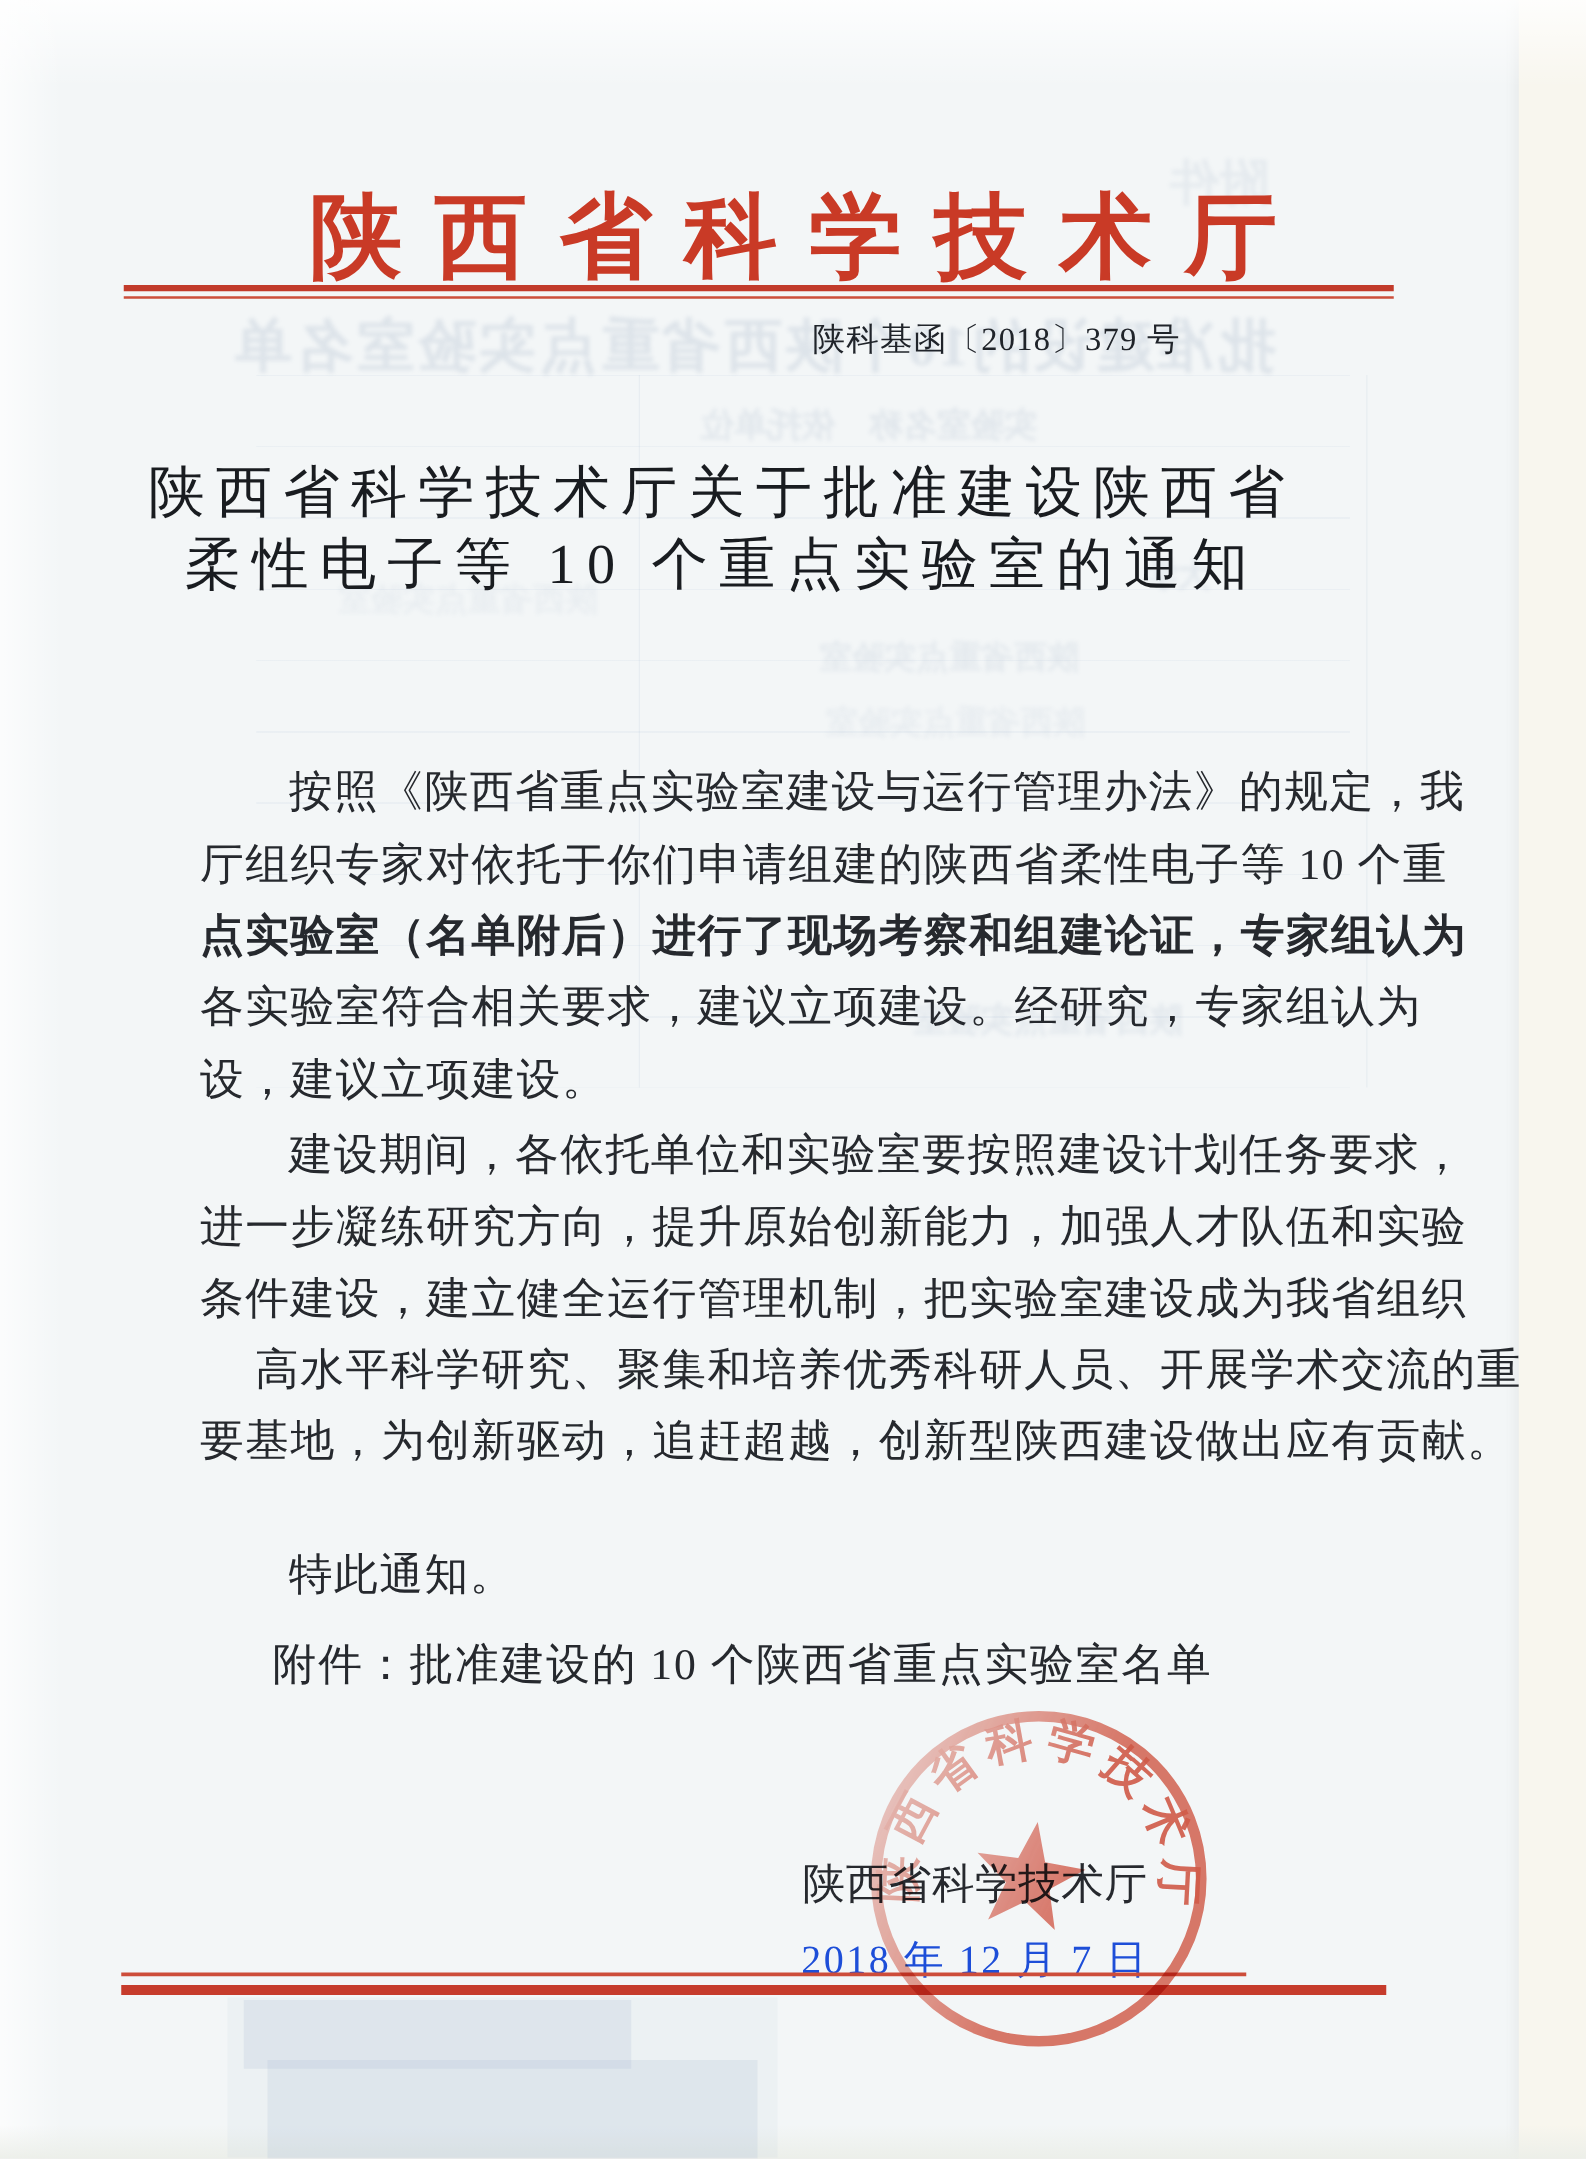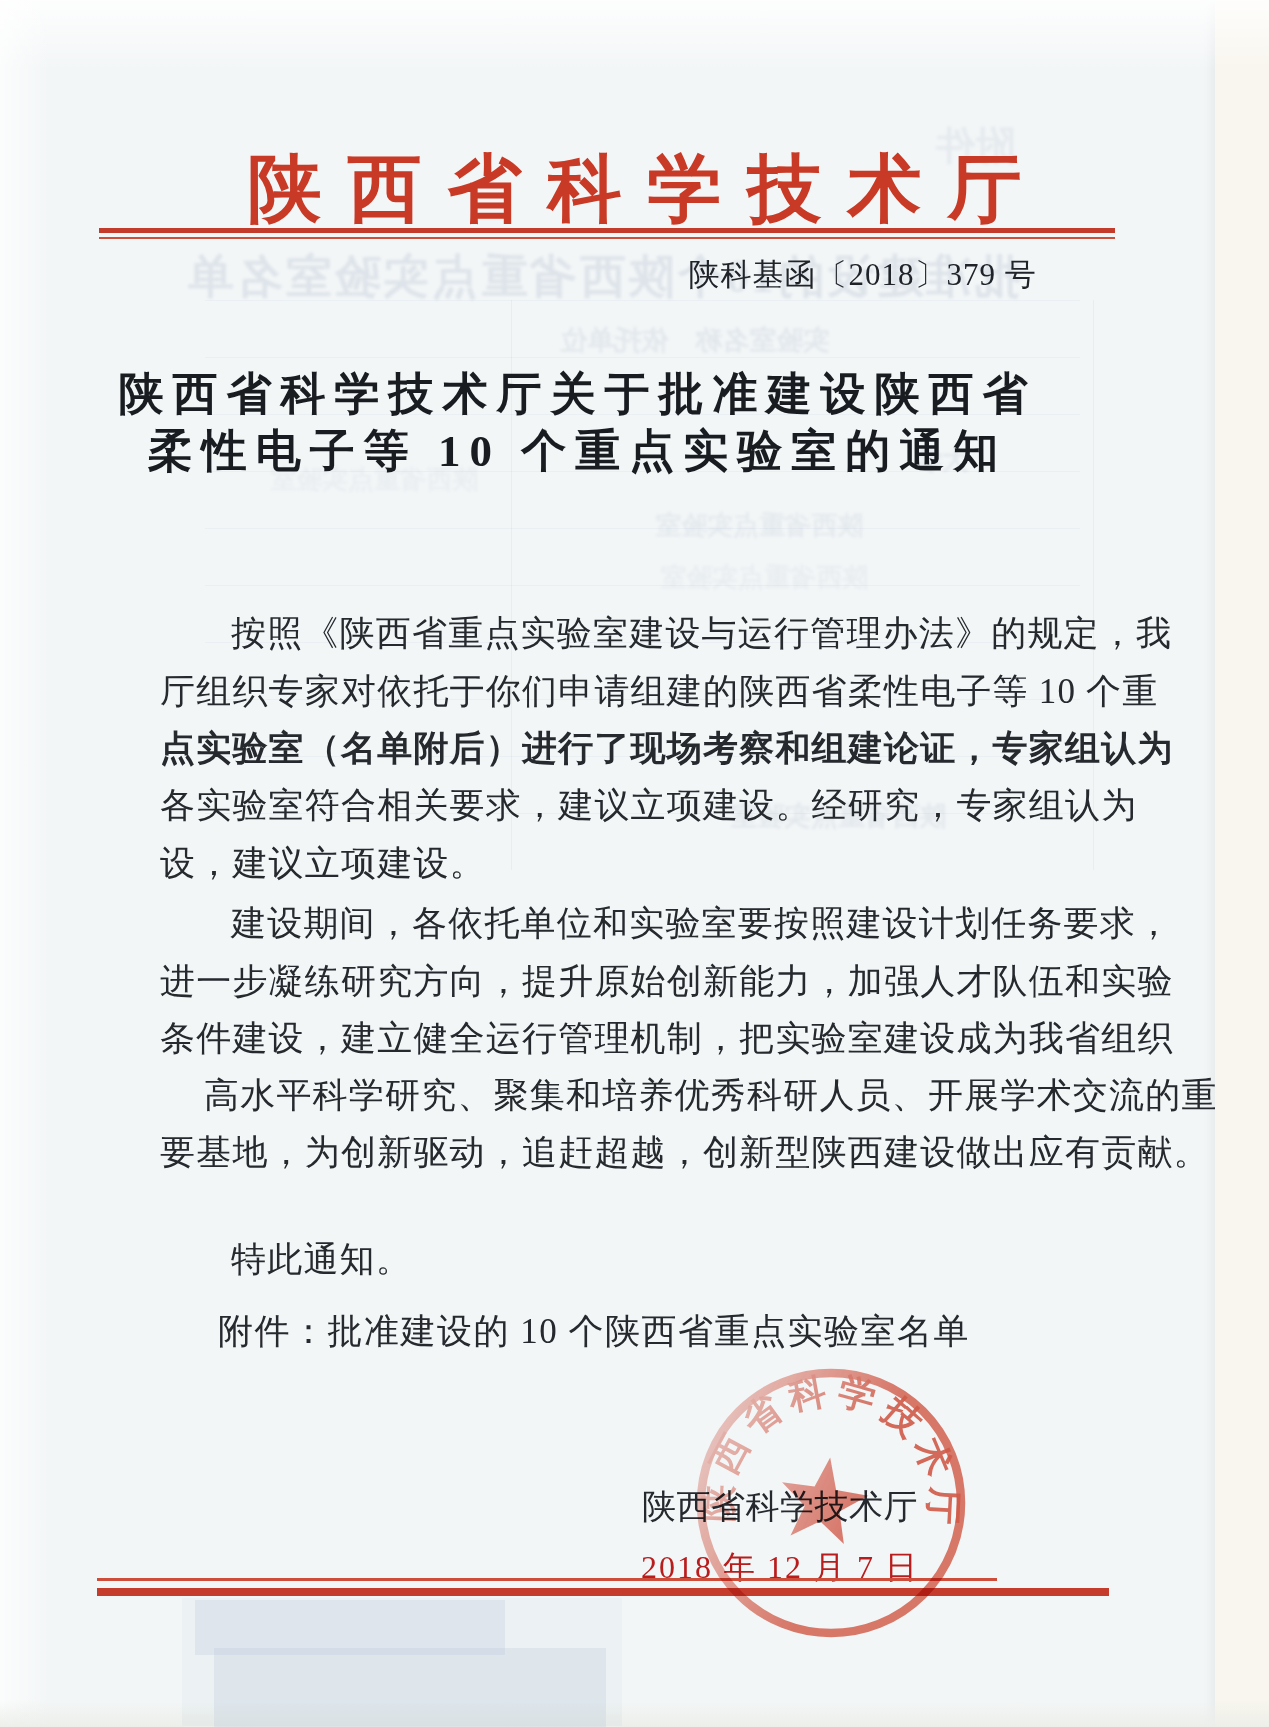--- a/index.html
+++ b/index.html
@@ -29,35 +29,35 @@
   .org-name{
     left:0;top:140px;width:1269px;
     text-align:center;
     font-size:74px;font-weight:bold;
     color:#c93a26;
     letter-spacing:26px;text-indent:26px;
     white-space:nowrap;
   }
   .rule-top-thick{left:99px;top:228px;width:1016px;height:5px;background:#c23b2b;}
   .rule-top-thin{left:99px;top:237px;width:1016px;height:2px;background:#cc4f3c;}
-  .doc-number{left:650px;top:254px;width:425px;text-align:center;font-size:31px;color:#20242a;letter-spacing:1px;white-space:nowrap;}
+  .doc-number{left:650px;top:254px;width:425px;text-align:left;font-size:26px;color:#20242a;letter-spacing:1px;white-space:nowrap;}
 
   
-  .doc-title{left:0;width:1146px;text-align:center;font-weight:bold;color:#191c20;font-size:45px;letter-spacing:9px;text-indent:9px;white-space:nowrap;}
+  .doc-title{left:0;width:1146px;text-align:center;font-weight:normal;color:#191c20;font-size:45px;letter-spacing:9px;text-indent:9px;white-space:nowrap;}
   .title-1{top:364px;}
   .title-2{top:421px;}
 
   
   .bline{left:160px;width:940px;font-size:35px;color:#26292e;letter-spacing:1.2px;white-space:nowrap;}
   .indent{padding-left:71px;}
   .attachment{left:218px;top:1308px;font-size:35px;color:#26292e;letter-spacing:1.5px;white-space:nowrap;}
 
   
   .signer{left:555px;top:1484px;width:450px;text-align:center;font-size:34px;color:#26292e;letter-spacing:0.5px;white-space:nowrap;}
-  .sig-date{left:555px;top:1546px;width:450px;text-align:center;font-size:32px;color:#b91c1c;letter-spacing:2px;white-space:nowrap;}
+  .sig-date{left:555px;top:1546px;width:450px;text-align:center;font-size:32px;color:#1d4ed8;letter-spacing:2px;white-space:nowrap;}
 
   
   .rule-bot-thin{left:97px;top:1578px;width:900px;height:3px;background:#cd4d3a;}
   .rule-bot-thick{left:97px;top:1588px;width:1012px;height:8px;background:#c63c2c;}
 
   
   .seal{
     left:692px;top:1364px;width:278px;height:278px;
     mix-blend-mode:multiply;opacity:0.93;
     -webkit-mask-image:linear-gradient(115deg,rgba(0,0,0,0.35) 8%,#000 55%);

